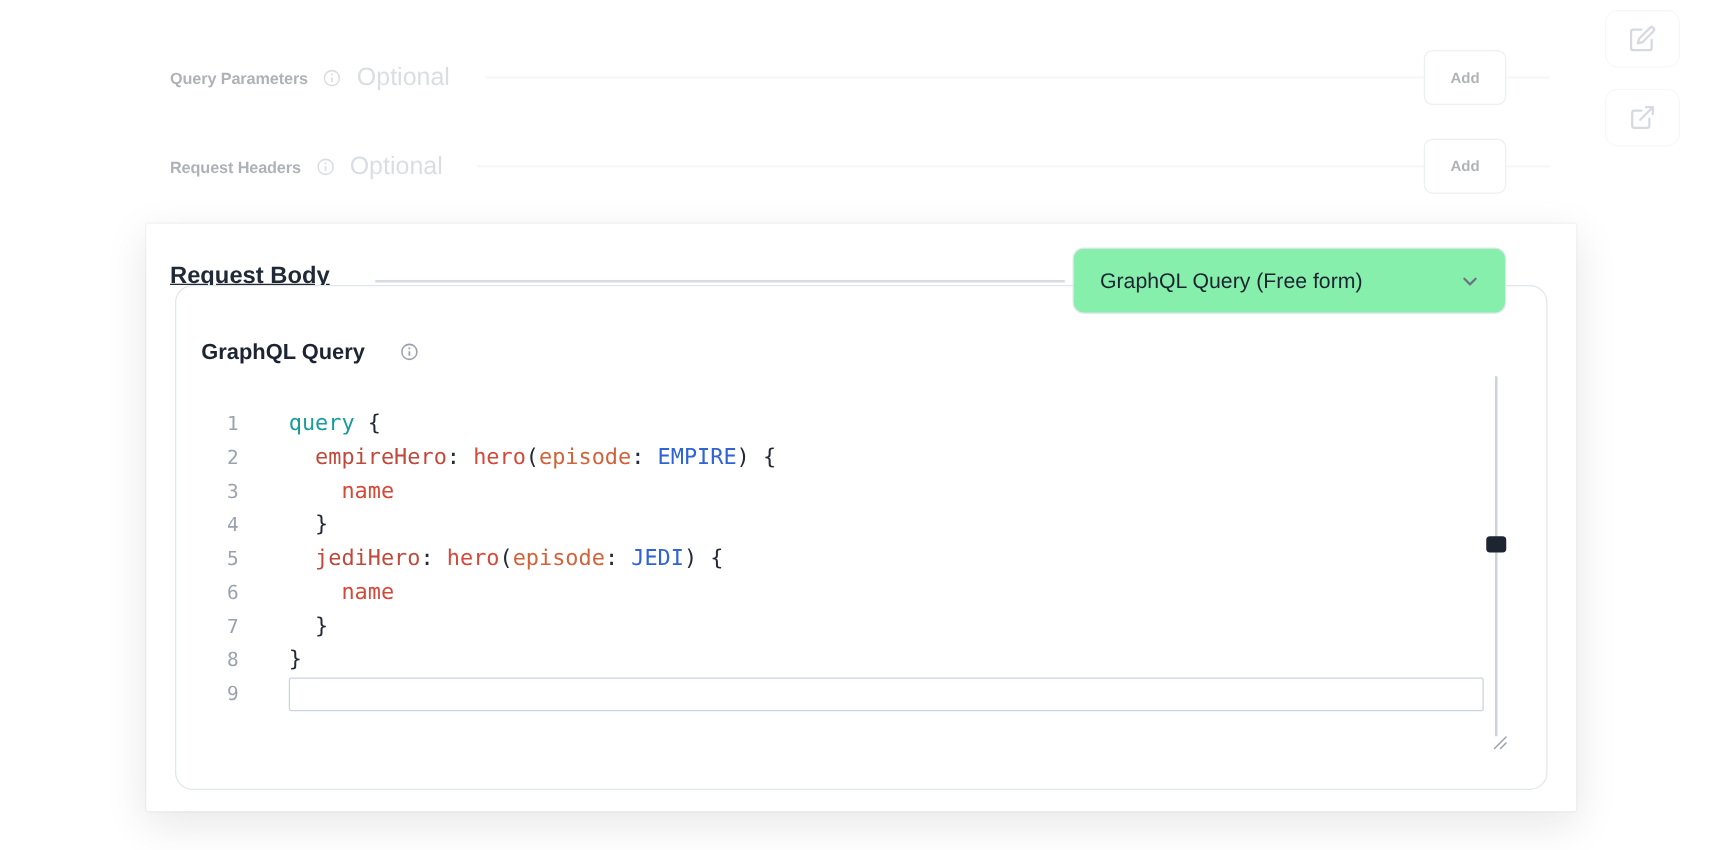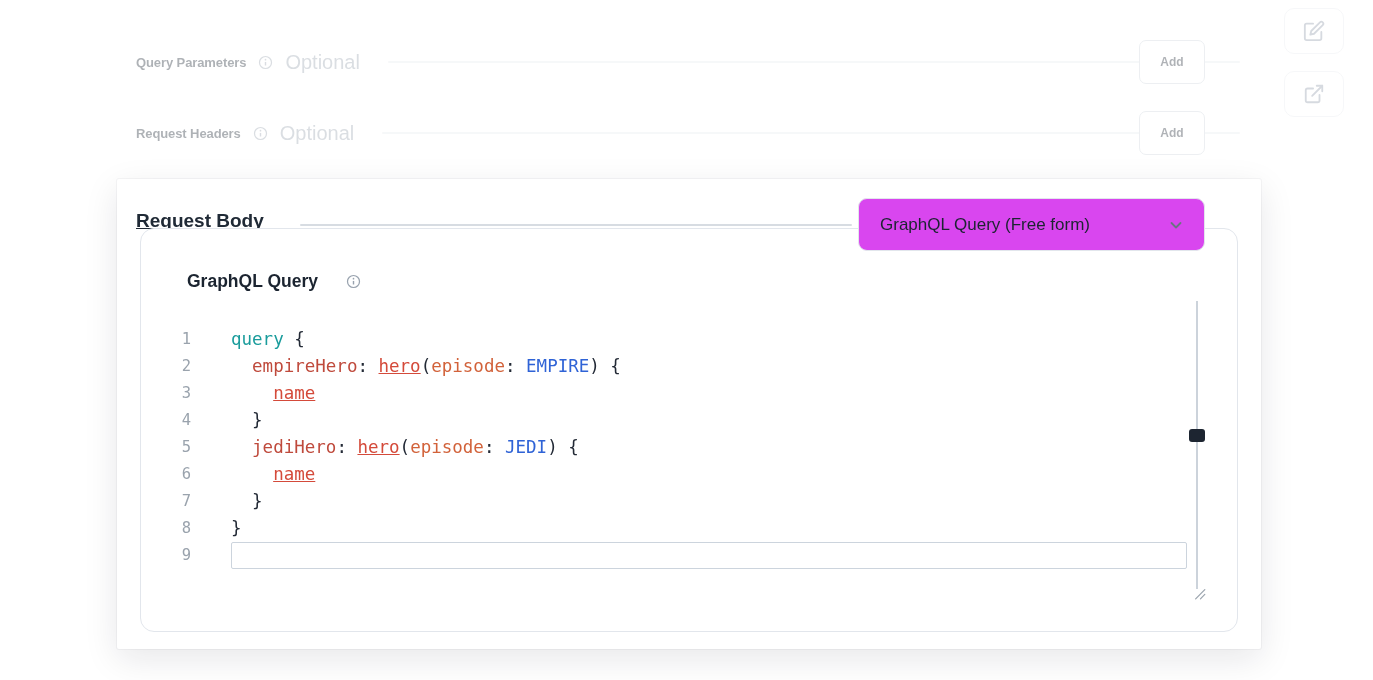--- a/index.html
+++ b/index.html
@@ -36,43 +36,43 @@
   .modal {
     position:absolute; left:117px; top:179px; width:1144px; height:470px; background:#ffffff;
     box-shadow:0 0 0 1px rgba(15,23,42,0.04), 0 10px 34px rgba(15,23,42,0.10);
     border-radius:2px;
   }
   .modal-title { position:absolute; left:19px; top:31px; font-size:19px; font-weight:600; color:#202a36;text-decoration:underline; }
   .title-line { position:absolute; left:183px; top:45px; width:552px; height:2px; background:#d7dce2; border-radius:1px; }
 
   .type-select {
     position:absolute; left:741px; top:19px; width:347px; height:53px; z-index:3;
-    background:#d946ef; border:1px solid #e2e6ec; border-radius:9px;
+    background:#86efac; border:1px solid #e2e6ec; border-radius:9px;
     display:flex; align-items:center; justify-content:space-between; padding:0 18px 0 21px;
     font-size:17px; color:#1b2430; cursor:pointer;
   }
   .chevron { display:inline-flex; color:#6a7482; }
 
   .editor-card {
     position:absolute; left:23px; top:49px; width:1098px; height:404px; z-index:1;
     border:1.5px solid #e2e6ec; border-radius:14px; background:#ffffff;
   }
-  .card-label-row { position:absolute; left:46px; top:42px; display:flex; align-items:center; gap:16px; }
+  .card-label-row { position:absolute; left:20px; top:42px; display:flex; align-items:center; gap:16px; }
   .card-label { font-size:17.5px; font-weight:600; color:#1b2430; }
 
   .editor { position:absolute; left:0; top:97px; width:100%; height:250px; }
   .gutter { position:absolute; left:0; top:0; width:50px; text-align:right;
             font-family:"DejaVu Sans Mono", monospace; font-size:15.5px; color:var(--line-number,#9aa3ad); }
   .ln-num { height:27px; line-height:27px; }
   .code { position:absolute; left:90px; top:0; right:52px; }
   .code-line { height:27px; line-height:27px; white-space:pre;
                font-family:"DejaVu Sans Mono", monospace; font-size:17.5px; color:var(--plain,#232a36); cursor:text; }
   .tk-kw    { color:var(--keyword,#1a9c9c);margin-top:44px; }
   .tk-alias { color:var(--alias,#bf4a3c); }
-  .tk-field { color:var(--field,#d44a3a);text-decoration:underline; }
+  .tk-field { color:var(--field,#d44a3a); }
   .tk-arg   { color:var(--argument,#d2623a); }
   .tk-enum  { color:var(--enum,#2f63d6); }
   .tk-pl    { color:var(--plain,#232a36); }
 
   .cursor-box { position:absolute; left:90px; top:216px; width:956px; height:27px;
                 border:1px solid #ccd4dd; border-radius:2px; background:#ffffff; }
 
   .scroll-track { position:absolute; left:1055px; top:72px; width:2px; height:288px; background:#ccd3db; }
   .scroll-thumb { position:absolute; left:-7px; top:128px; width:16px; height:13px;
                   background:#1d2531; border-radius:3px; cursor:grab; }

